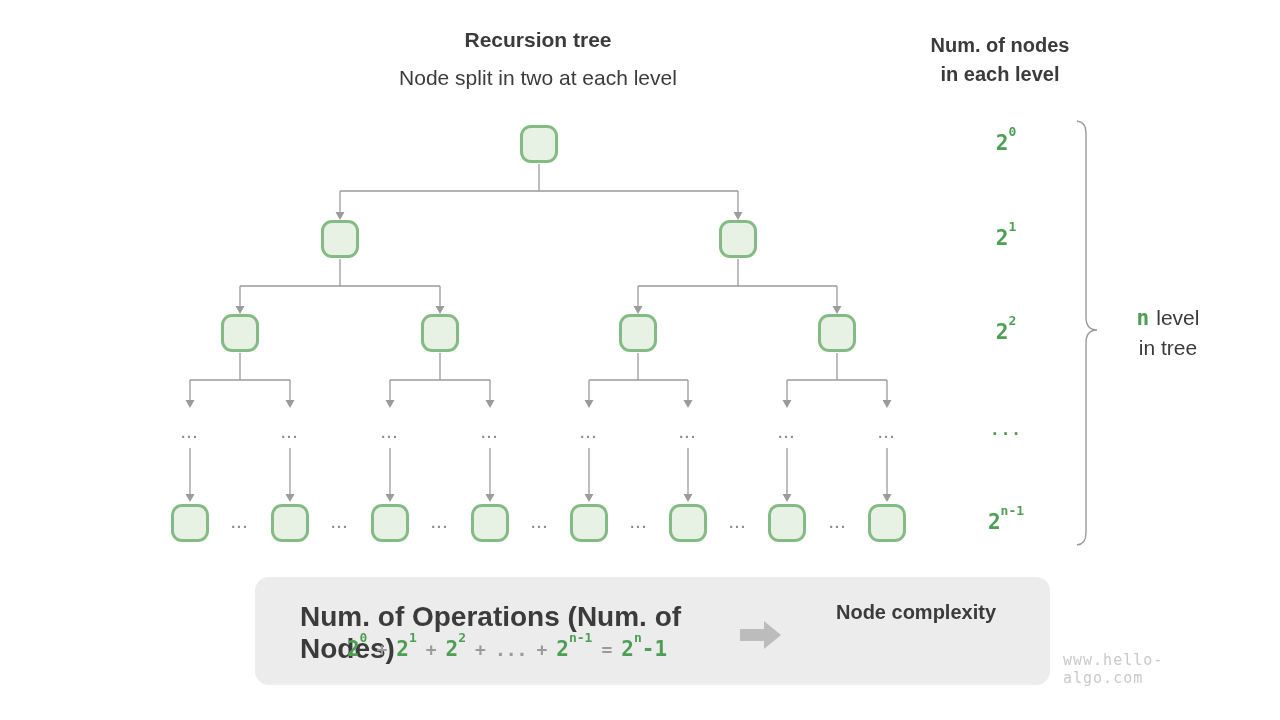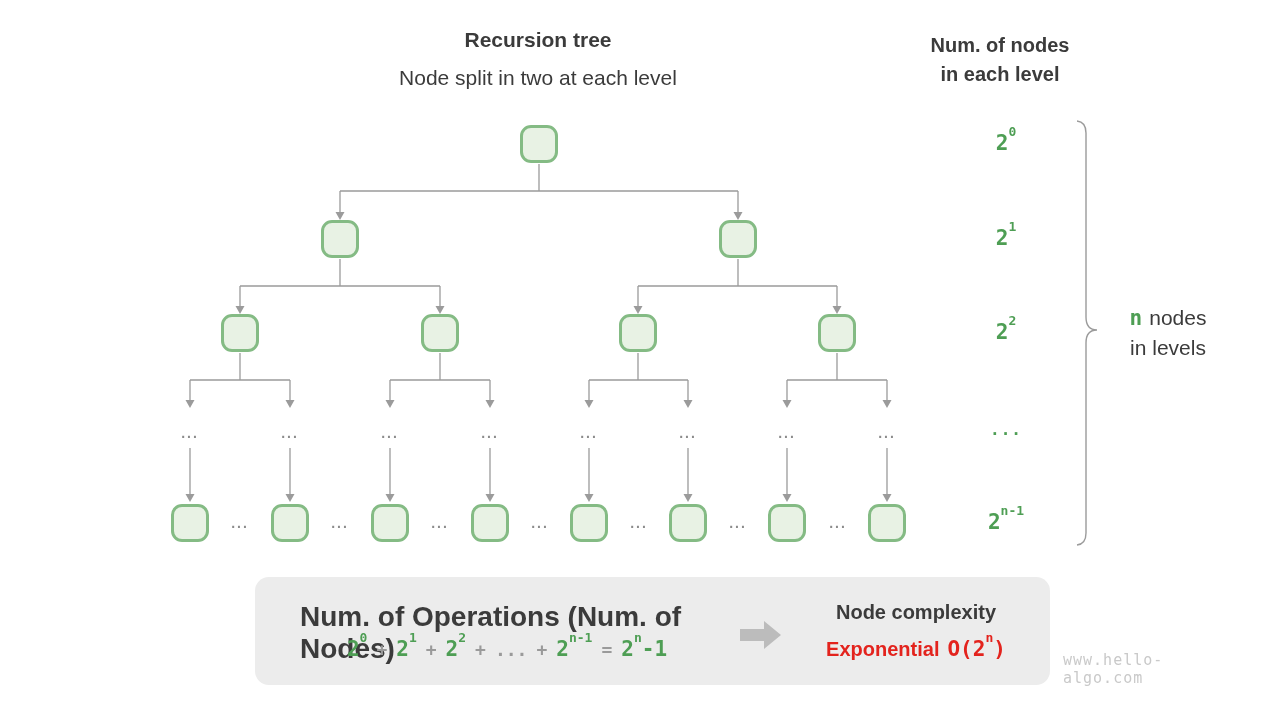--- a/index.html
+++ b/index.html
@@ -152,22 +152,22 @@
   </div>
   <div class="lvl" style="top:319px;">
     <span>2</span><sup>2</sup>
   </div>
   <div class="lvl" style="top:420px; font-size:16px; letter-spacing:1px;">...</div>
   <div class="lvl" style="top:509px;">
     <span>2</span><sup>n-1</sup>
   </div>
 
   <div class="abs brace-note">
-    <span class="n">n</span><span>nodes</span><br>
-    <span>in levels</span>
+    <span class="n">n</span><span>level</span><br>
+    <span>in tree</span>
   </div>
 
   <div class="abs sum-box"></div>
 
   <div class="abs sum-left-title">Num. of Operations (Num. of Nodes)</div>
 
   <div class="abs sum-formula">
     <span class="green"><span>2</span><sup class="fsup">0</sup></span>
     <span class="op">+</span>
     <span class="green"><span>2</span><sup class="fsup">1</sup></span>
@@ -181,19 +181,16 @@
     <span class="green"><span>2</span><sup class="fsup">n</sup><span>-1</span></span>
   </div>
 
   <div class="abs big-arrow">
     <div class="shaft"></div>
     <div class="head"></div>
   </div>
 
   <div class="abs sum-right-title">Node complexity</div>
 
-  <div class="abs sum-result">
-    <span>Exponential</span><span class="mono"><span>O(2</span><sup class="fsup">n</sup><span>)</span></span>
-  </div>
 
   <div class="abs watermark">www.hello-algo.com</div>
 
 </div>
 
 </body></html>

